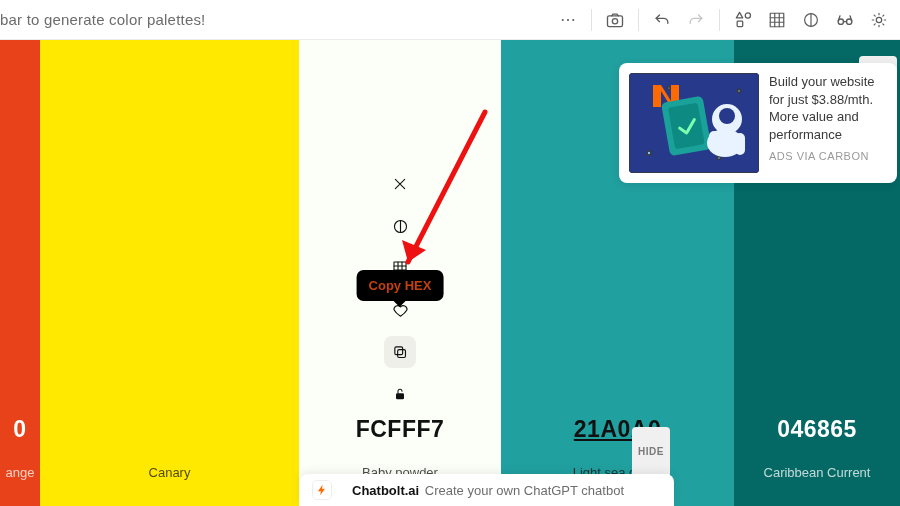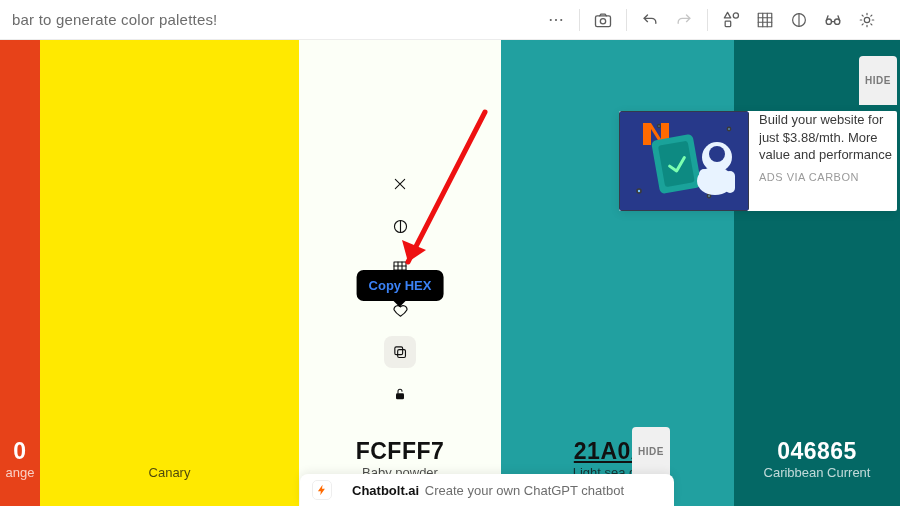--- a/index.html
+++ b/index.html
@@ -5,21 +5,21 @@
   * { box-sizing: border-box; margin: 0; padding: 0; }
   html, body { width: 900px; height: 506px; overflow: hidden; font-family: -apple-system, BlinkMacSystemFont, "Segoe UI", Helvetica, Arial, sans-serif; }
   body { position: relative; }
 
   
   .toolbar {
     height: 40px;
     background: #fff;
     display: flex;
     align-items: center;
-    padding: 0 16px;
+    padding: 0 4px;
     border-bottom: 1px solid #ececec;
     font-size: 15px;
     color: #6c6c6c;
     text-align: right;
   }
   .toolbar .hint { flex: 0 0 auto; margin-left: -4px; letter-spacing: .2px; }
   .toolbar .spacer { flex: 1; }
   .toolbar .tbtn {
     width: 34px; height: 34px;
     display: flex; align-items: center; justify-content: center;
@@ -41,21 +41,21 @@
     justify-content: flex-end;
     padding-bottom: 26px;
     color: #111;
   }
   .col.c0 { width: 40px; }
   .col.c1 { width: 259px; }
   .col.c2 { width: 202px; }
   .col.c3 { width: 233px; text-decoration: underline; }
   .col.c4 { flex: 1; }
   .hex { font-weight: 700; font-size: 23px; letter-spacing: .5px; }
-  .name { font-size: 13px; opacity: .75; }
+  .name { font-size: 13px; margin-top: 22px; opacity: .75; }
 
   
   .coltools {
     position: absolute;
     top: 128px;
     display: flex; flex-direction: column; align-items: center;
     gap: 10px;
   }
   .coltools .cbtn {
     width: 32px; height: 32px;
@@ -64,21 +64,21 @@
     color: #101010;
     cursor: pointer;
   }
   .coltools .cbtn.highlight { background: #efefe9; }
 
   
   .tooltip {
     position: absolute;
     left: 50%; transform: translateX(-50%);
     top: 230px;
-    background: #000; color: #3b82f6;
+    background: #000; color: #c2410c;
     font-size: 13px; font-weight: 600;
     padding: 8px 12px; border-radius: 7px;
     white-space: nowrap;
   }
   .tooltip::after {
     content: ""; position: absolute; left: 50%; transform: translateX(-50%);
     bottom: -6px; border: 6px solid transparent; border-top-color: #000; border-bottom: 0;
   }
 
   
@@ -87,27 +87,27 @@
     left: 390px; top: 104px;
     pointer-events: none;
   }
 
   
   .adcard {
     position: absolute;
     top: 63px; right: 3px;
     width: 278px;
     background: #fff;
-    border-radius: 2px;
+    border-radius: 8px;
     box-shadow: 0 2px 10px rgba(0,0,0,.1);
+    padding: 10px;
     display: flex;
     gap: 10px;
     font-size: 13px;
     color: #3a3a3a;
-    margin-top: 48px;
   }
   .adcard .thumb { width: 130px; height: 100px; border-radius: 4px; background: #2a3b87; flex-shrink: 0; position: relative; overflow: hidden; }
   .adcard .txt { line-height: 1.35; overflow: hidden; }
   .adcard .via { color: #9a9a9a; letter-spacing: .5px; font-size: 11px; margin-top: 6px; }
   .hidebadge {
     position: absolute;
     background: #f0f0f0; color: #7a7a7a;
     font-size: 10px; font-weight: 600;
     padding: 19px 6px; border-radius: 4px 4px 0 0;
     letter-spacing: .5px; cursor: pointer;

